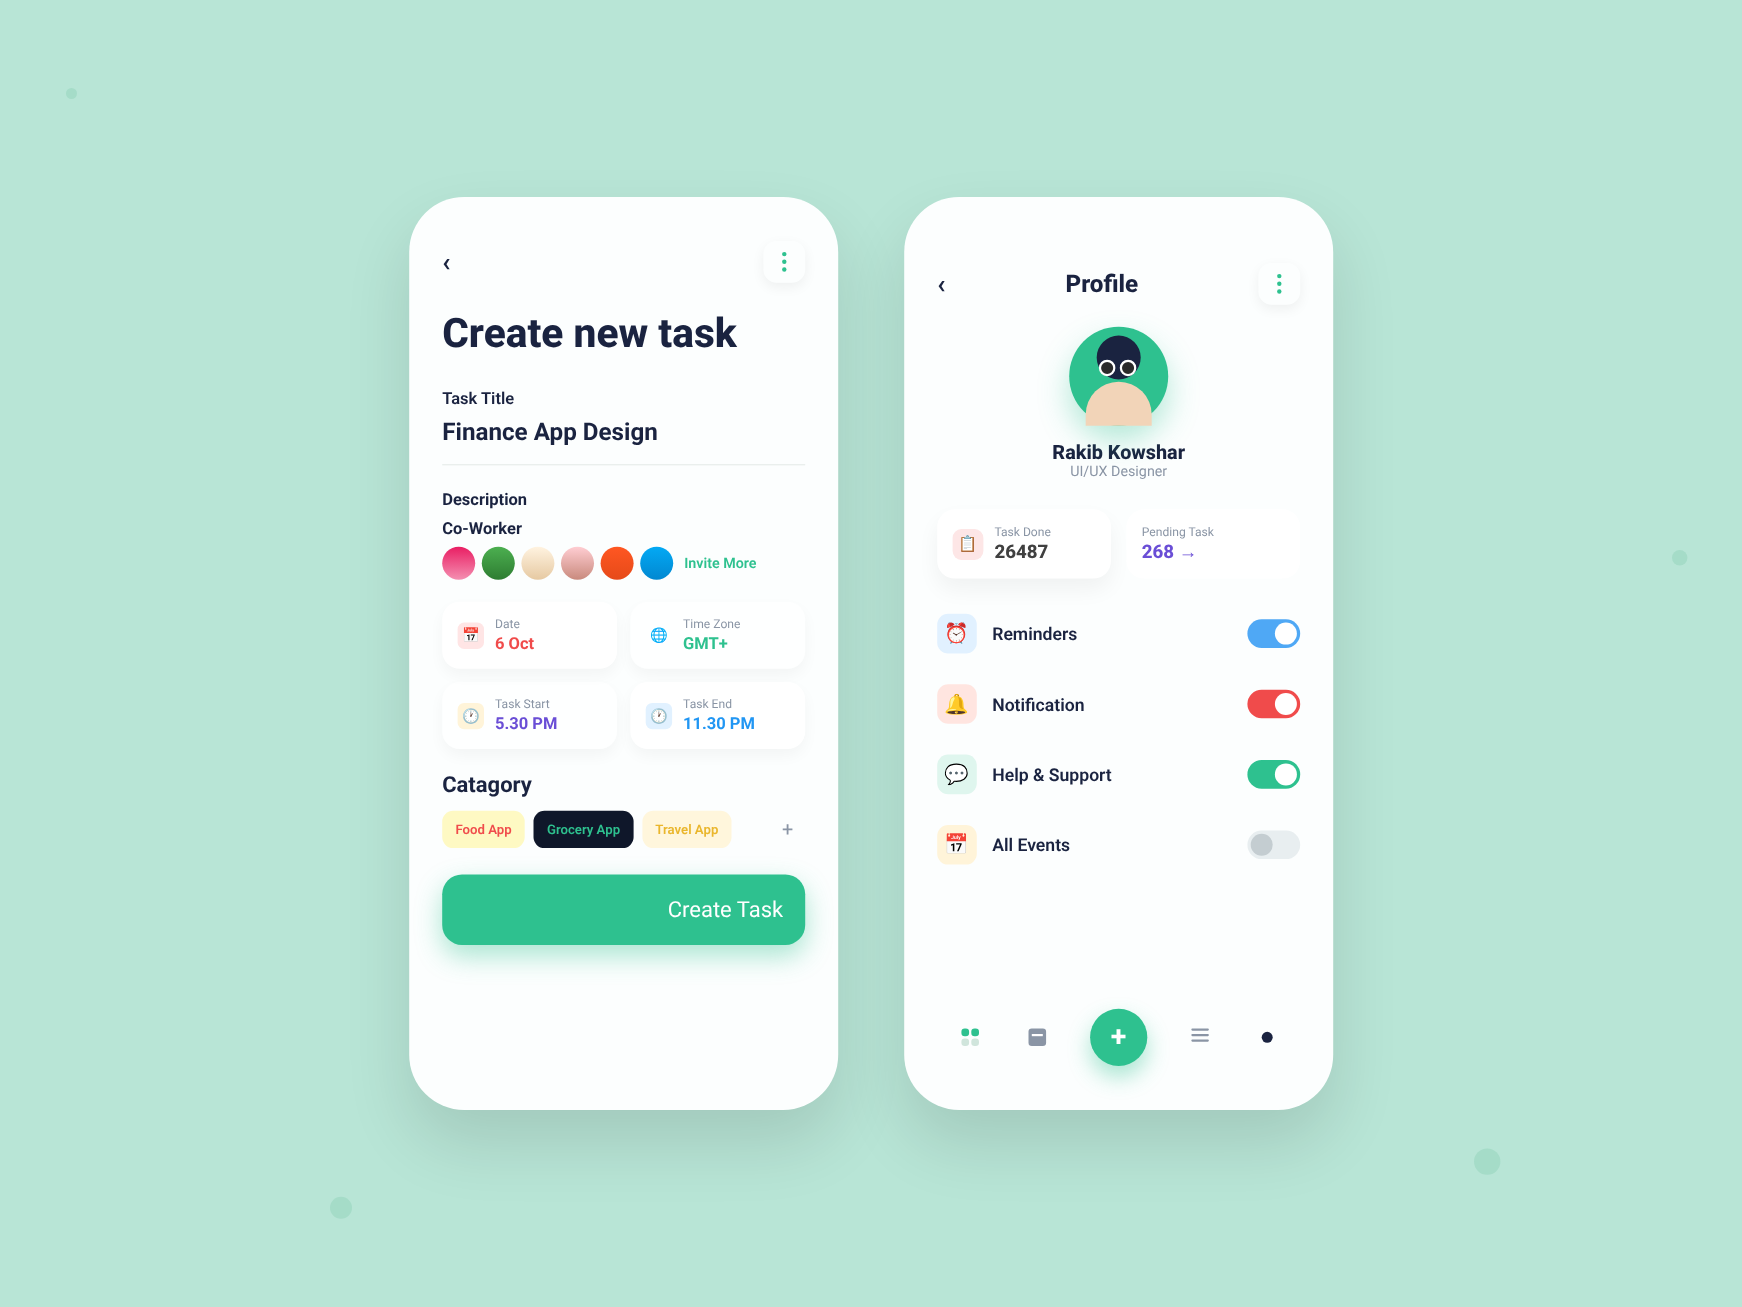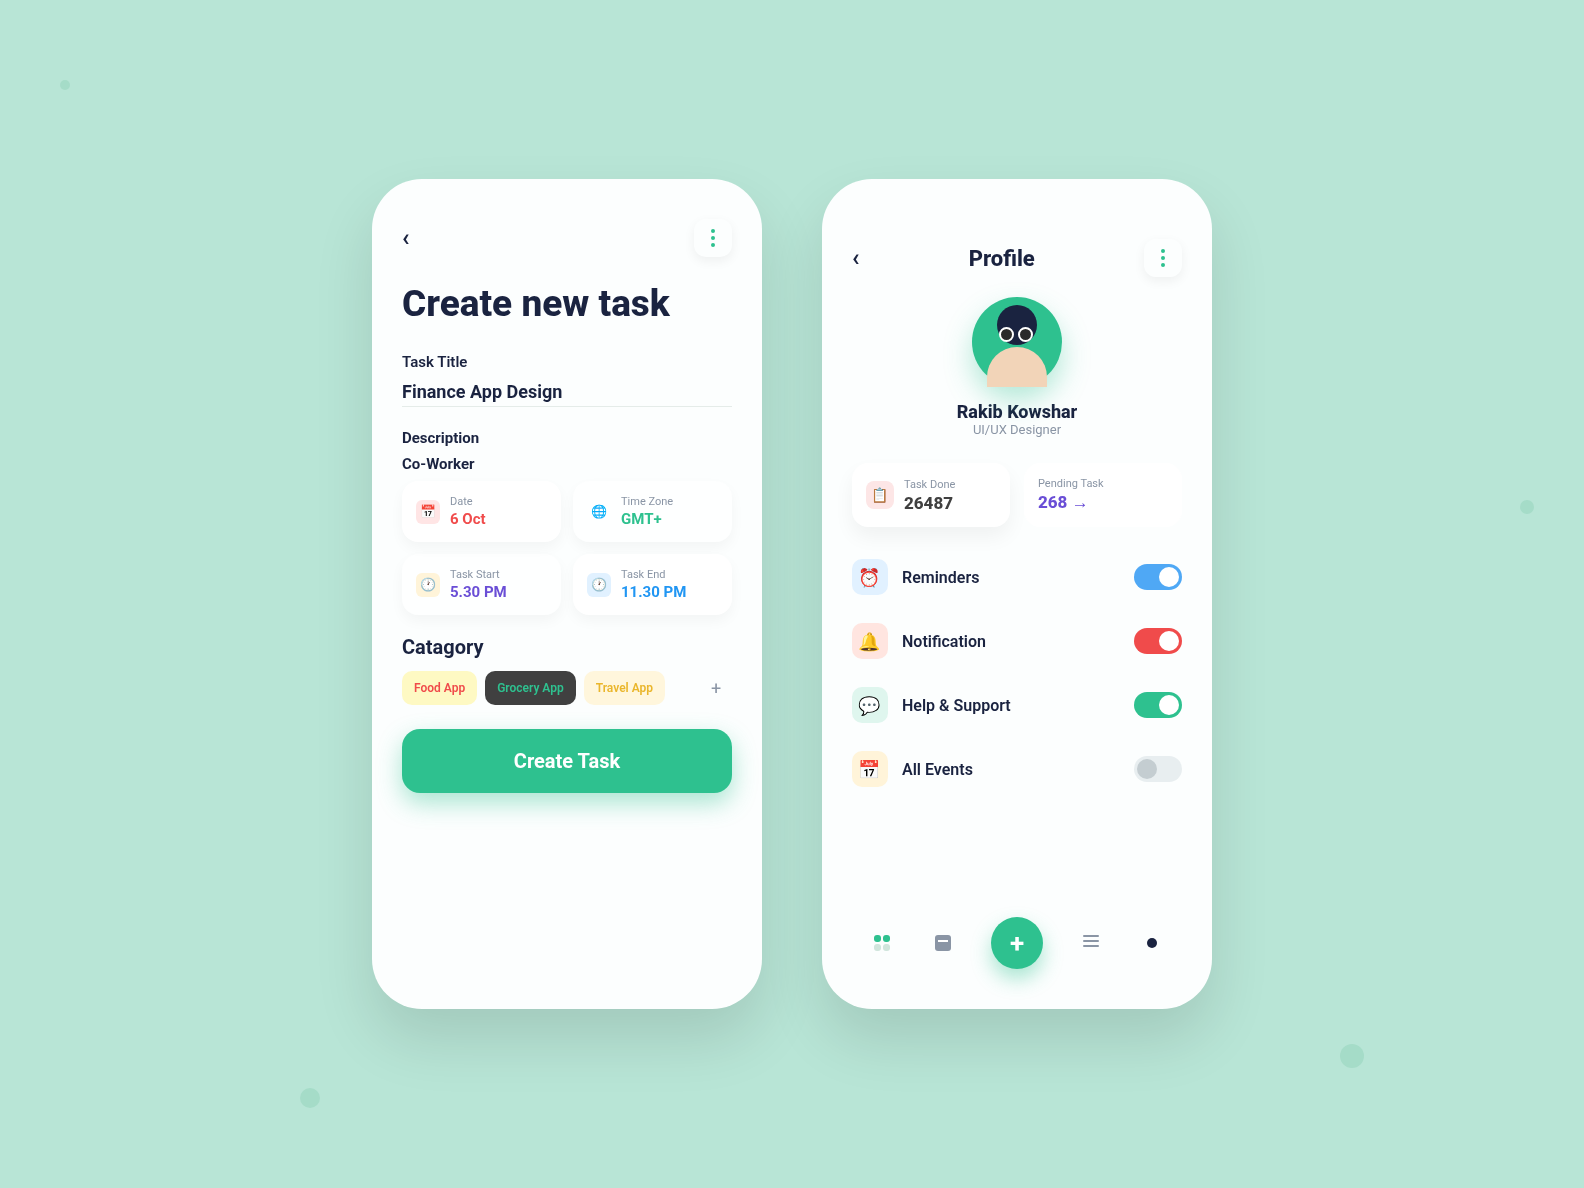--- a/index.html
+++ b/index.html
@@ -5,38 +5,38 @@
 *{box-sizing:border-box;margin:0;padding:0;font-family:-apple-system,BlinkMacSystemFont,"Segoe UI",Roboto,sans-serif}
 body{background:#b8e5d6;width:1584px;height:1188px;display:flex;justify-content:center;align-items:center;gap:60px;position:relative}
 .dot{position:absolute;background:#a5dcc8;border-radius:50%}
 .phone{width:390px;height:830px;background:#fcfefe;border-radius:50px;padding:40px 30px;display:flex;flex-direction:column;box-shadow:0 30px 60px rgba(0,0,0,.12)}
 .header{display:flex;justify-content:space-between;align-items:center;margin-bottom:25px}
 .back{font-size:24px;font-weight:700;color:#1a2340;cursor:pointer}
 .more{width:38px;height:38px;display:flex;flex-direction:column;align-items:center;justify-content:center;gap:3px;border-radius:12px;box-shadow:0 4px 12px rgba(0,0,0,.06);cursor:pointer}
 .more span{width:4px;height:4px;background:#2ec18f;border-radius:50%}
 .title-big{font-size:37px;font-weight:800;color:#1a2340;margin-bottom:28px}
 .label{font-size:15px;font-weight:600;color:#1a2340;margin-bottom:10px}
-.task-title{font-size:18px;font-weight:700;color:#1a2340;padding-bottom:4px;border-bottom:1px solid #e5ece9;margin-bottom:22px}
+.task-title{font-size:22px;font-weight:700;color:#1a2340;padding-bottom:16px;border-bottom:1px solid #e5ece9;margin-bottom:22px}
 .desc-label{font-size:15px;font-weight:700;color:#1a2340;margin-bottom:8px}
 .desc{font-size:12px;color:#8a95a5;line-height:1.5;margin-bottom:18px}
 .coworkers{display:flex;align-items:center;gap:6px;margin-bottom:20px;flex-wrap:nowrap}
 .avatar{width:30px;height:30px;border-radius:50%;flex-shrink:0}
 .invite{color:#2ec18f;font-size:13px;font-weight:600;cursor:pointer;white-space:nowrap;margin-left:4px}
 .cards-grid{display:grid;grid-template-columns:1fr 1fr;gap:12px;margin-bottom:20px}
 .card{background:#fff;border-radius:16px;padding:14px 14px;display:flex;align-items:center;gap:10px;box-shadow:0 6px 14px rgba(0,0,0,.04)}
 .card-light{background:#fff}
 .card-soft{background:rgba(255,255,255,0.5)}
 .card-icon{width:24px;height:24px;display:flex;align-items:center;justify-content:center;border-radius:6px;font-size:13px;flex-shrink:0}
 .card-text .top{font-size:11px;color:#8a95a5;margin-bottom:2px}
 .card-text .bottom{font-size:15px;font-weight:700}
 .cat-label{font-size:20px;font-weight:700;color:#1a2340;margin-bottom:12px}
 .chips{display:flex;gap:8px;align-items:center;margin-bottom:24px}
 .chip{padding:10px 12px;border-radius:10px;font-size:12px;font-weight:600}
 .add-chip{width:32px;height:32px;display:flex;align-items:center;justify-content:center;font-size:18px;color:#8a95a5;cursor:pointer;margin-left:auto}
-.cta{background:#2ec18f;color:#fff;font-size:20px;font-weight:700;text-align:center;padding:20px;border-radius:18px;cursor:pointer;box-shadow:0 10px 24px rgba(46,193,143,.4)}
+.cta{background:#2ec18f;color:#fff;font-size:20px;font-weight:400;text-align:right;padding:20px;border-radius:18px;cursor:pointer;box-shadow:0 10px 24px rgba(46,193,143,.4)}
 
 .profile-header{display:flex;align-items:center;justify-content:space-between;margin-bottom:20px}
 .profile-title{font-size:22px;font-weight:800;color:#1a2340}
 .avatar-big{width:90px;height:90px;border-radius:50%;background:#2ec18f;margin:0 auto 14px;display:flex;align-items:center;justify-content:center;position:relative;box-shadow:0 14px 28px rgba(46,193,143,.35)}
 .avatar-inner{width:90px;height:90px;position:relative}
 .head{width:40px;height:40px;background:#1a2340;border-radius:50%;position:absolute;top:8px;left:25px}
 .glasses{position:absolute;top:30px;left:27px;display:flex;gap:4px}
 .lens{width:15px;height:15px;background:#2a2a2a;border-radius:50%;border:2px solid #fff}
 .body-shape{position:absolute;bottom:0;left:15px;width:60px;height:40px;background:#f2d4b8;border-radius:30px 30px 0 0}
 .name{font-size:18px;font-weight:800;color:#1a2340;text-align:center}
@@ -85,20 +85,29 @@
       </div>
   </div>
   <div class="title-big">Create new task</div>
 
   <div class="label">Task Title</div>
   <div class="task-title">Finance App Design</div>
 
   <div class="desc-label">Description</div>
 
   <div class="desc-label">Co-Worker</div>
+  <div class="coworkers">
+    <div class="avatar" style="background:linear-gradient(#e91e63,#f48fb1)"></div>
+    <div class="avatar" style="background:linear-gradient(#4caf50,#2e7d32)"></div>
+    <div class="avatar" style="background:linear-gradient(#fff3e0,#e6c9a2)"></div>
+    <div class="avatar" style="background:linear-gradient(#ffcdd2,#c98a7d)"></div>
+    <div class="avatar" style="background:linear-gradient(#ff5722,#e64a19)"></div>
+    <div class="avatar" style="background:linear-gradient(#03a9f4,#0288d1)"></div>
+    <div class="invite">Invite More</div>
+  </div>
 
   <div class="cards-grid">
     <div class="card card-light">
       <div class="card-icon" style="background:#ffe5e5">📅</div>
       <div class="card-text">
         <div class="top">Date</div>
         <div class="bottom" style="color:#f04b4b">6 Oct</div>
       </div>
     </div>
     <div class="card card-soft">
@@ -120,21 +129,21 @@
       <div class="card-text">
         <div class="top">Task End</div>
         <div class="bottom" style="color:#2196f3">11.30 PM</div>
       </div>
     </div>
   </div>
 
   <div class="cat-label">Catagory</div>
   <div class="chips">
     <div class="chip" style="background:#fef9c3;color:#f04b4b">Food App</div>
-    <div class="chip" style="background:#404040;color:#2ec18f">Grocery App</div>
+    <div class="chip" style="background:#0f172a;color:#2ec18f">Grocery App</div>
     <div class="chip" style="background:#fff6dc;color:#eab62c">Travel App</div>
     <div class="add-chip">+</div>
   </div>
 
   <div class="cta">Create Task</div>
 </div>
 
 <div class="phone" style="padding-top:60px">
   <div class="profile-header">
     <div class="back">‹</div>

